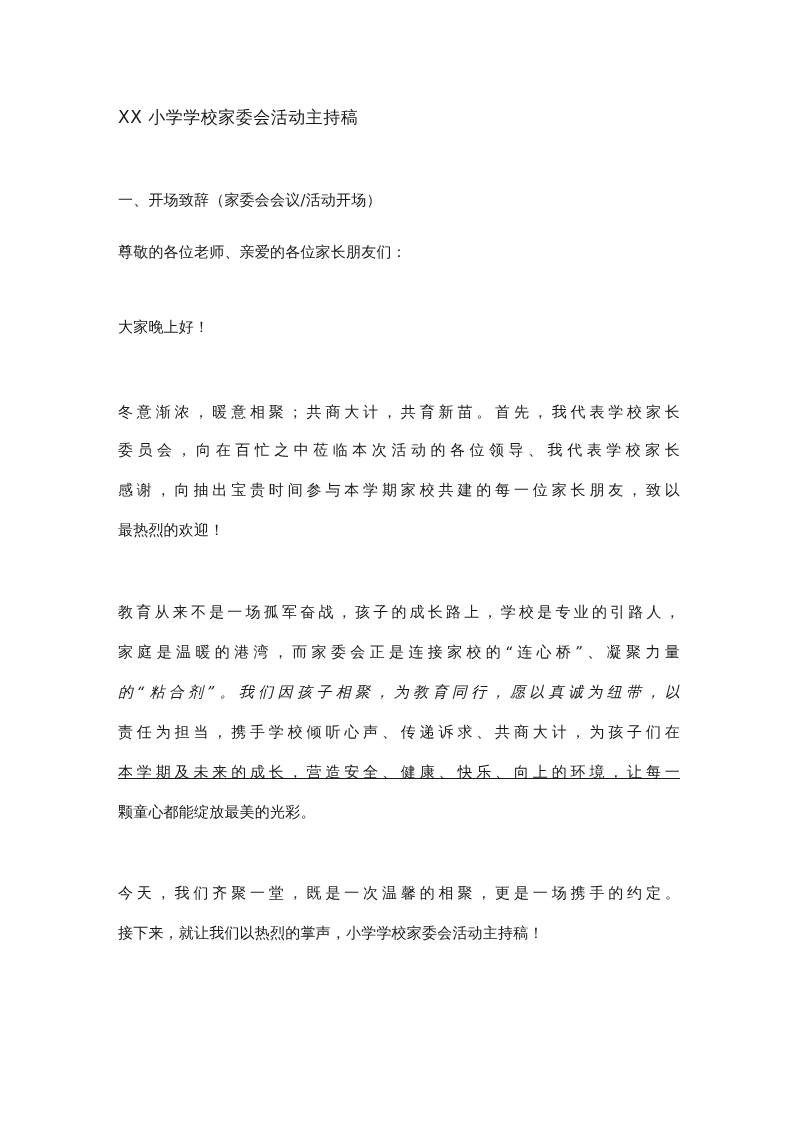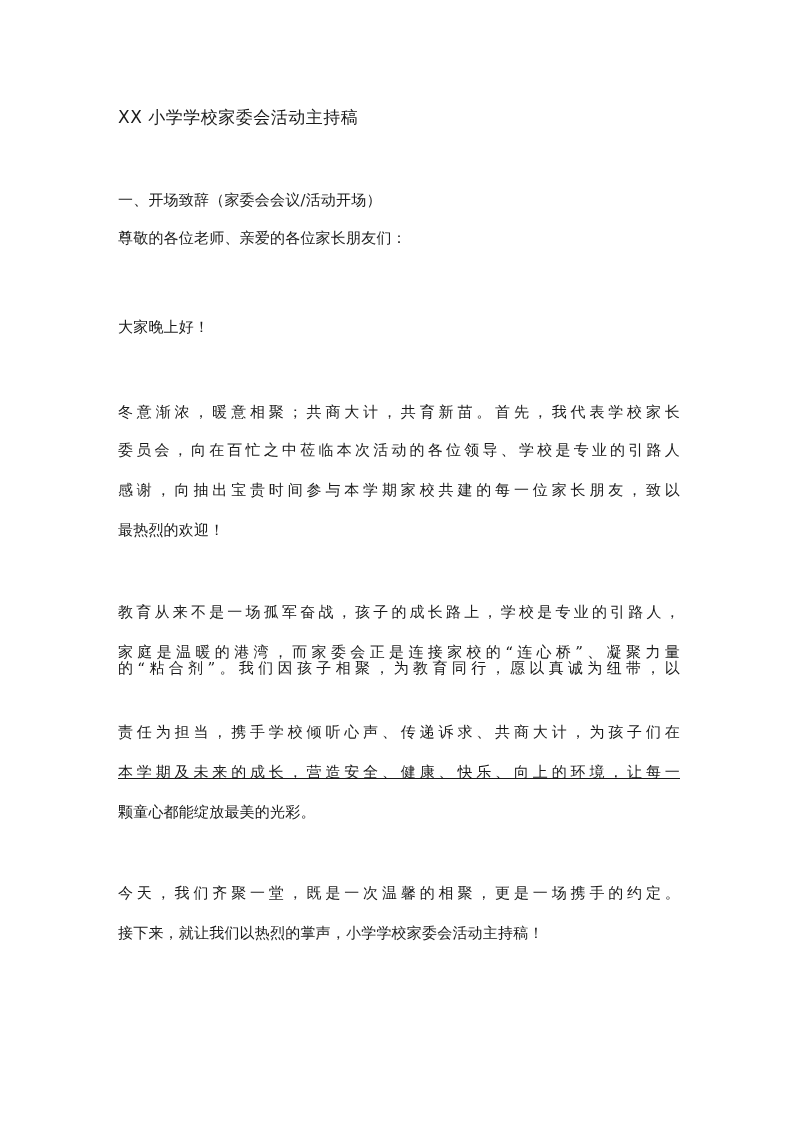--- a/index.html
+++ b/index.html
@@ -10,35 +10,35 @@
   .title { font-family: "DejaVu Sans", "Liberation Sans", sans-serif; font-size: 17px; letter-spacing: 0.5px; }
   .justify { width: 562px; text-align: justify; text-align-last: justify; white-space: normal; }
 </style>
 </head>
 <body>
 
 <div class="page">
   <div class="line title" style="top:105px;">XX 小学学校家委会活动主持稿</div>
 
   <div class="line" style="top:188px;">一、开场致辞（家委会会议/活动开场）</div>
-  <div class="line" style="top:226px;">尊敬的各位老师、亲爱的各位家长朋友们：</div>
+  <div class="line" style="top:242px;font-family:Liberation Mono, monospace;">尊敬的各位老师、亲爱的各位家长朋友们：</div>
 
   <div class="line" style="top:315px;">大家晚上好！</div>
 
   <div>
     <div class="line justify" style="top:400px;">冬意渐浓，暖意相聚；共商大计，共育新苗。首先，我代表学校家长</div>
-    <div class="line justify" style="top:438px;">委员会，向在百忙之中莅临本次活动的各位领导、学校是专业的引路人</div>
+    <div class="line justify" style="top:438px;">委员会，向在百忙之中莅临本次活动的各位领导、我代表学校家长</div>
     <div class="line justify" style="top:478px;">感谢，向抽出宝贵时间参与本学期家校共建的每一位家长朋友，致以</div>
     <div class="line" style="top:518px;">最热烈的欢迎！</div>
   </div>
 
   <div>
     <div class="line justify" style="top:600px;">教育从来不是一场孤军奋战，孩子的成长路上，学校是专业的引路人，</div>
     <div class="line justify" style="top:640px;">家庭是温暖的港湾，而家委会正是连接家校的“连心桥”、凝聚力量</div>
-    <div class="line justify" style="top:656px;">的“粘合剂”。我们因孩子相聚，为教育同行，愿以真诚为纽带，以</div>
+    <div class="line justify" style="top:680px;font-style:italic;">的“粘合剂”。我们因孩子相聚，为教育同行，愿以真诚为纽带，以</div>
     <div class="line justify" style="top:720px;">责任为担当，携手学校倾听心声、传递诉求、共商大计，为孩子们在</div>
     <div class="line justify" style="top:760px;text-decoration:underline;">本学期及未来的成长，营造安全、健康、快乐、向上的环境，让每一</div>
     <div class="line" style="top:800px;">颗童心都能绽放最美的光彩。</div>
   </div>
 
   <div>
     <div class="line justify" style="top:881px;">今天，我们齐聚一堂，既是一次温馨的相聚，更是一场携手的约定。</div>
     <div class="line" style="top:921px;">接下来，就让我们以热烈的掌声，小学学校家委会活动主持稿！</div>
   </div>
 </div>

